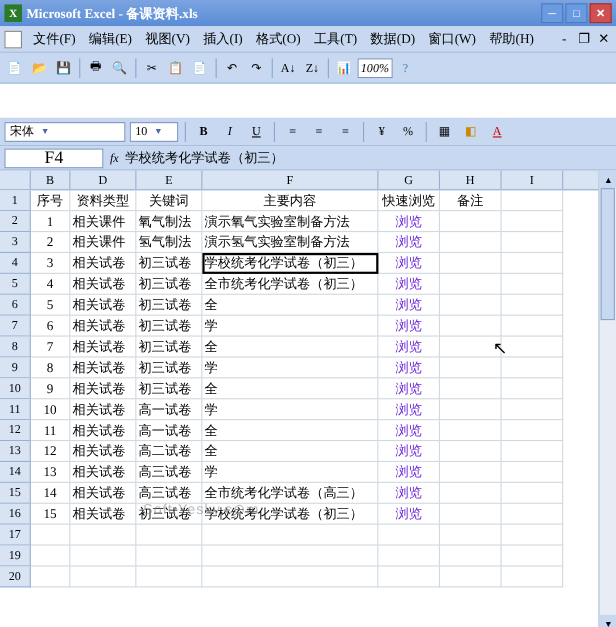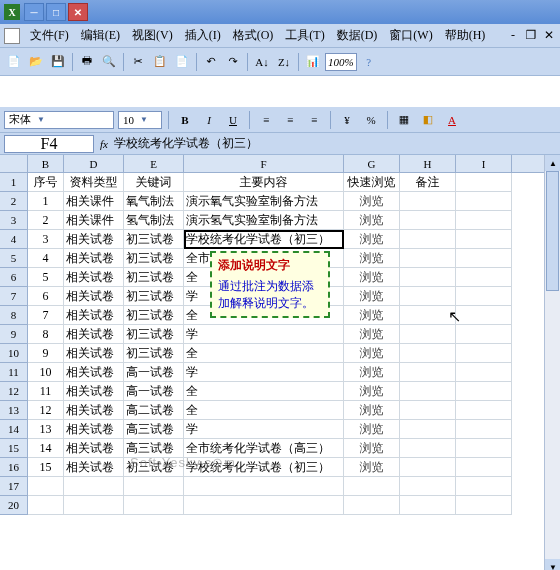--- a/index.html
+++ b/index.html
@@ -28,21 +28,21 @@
 .fxtext { flex: 1; font-size: 12px; }
 .grid-wrap { position: relative; height: 420px; overflow: hidden; }
 .colhdrs { display: flex; height: 18px; background: #d8e4f4; border-bottom: 1px solid #9ab0d0; }
 .rowhdr-corner { width: 28px; border-right: 1px solid #9ab0d0; }
 .colhdr { border-right: 1px solid #9ab0d0; text-align: center; font-size: 11px; line-height: 18px; }
 .rows { height: 380px; overflow: hidden; }
 .row { display: flex; height: 19px; }
 .rowhdr { width: 28px; background: #d8e4f4; border-right: 1px solid #9ab0d0; border-bottom: 1px solid #9ab0d0; text-align: center; font-size: 11px; line-height: 19px; }
 .cell { border-right: 1px solid #d0d8e0; border-bottom: 1px solid #d0d8e0; font-size: 12px; line-height: 19px; padding: 0 2px; overflow: hidden; white-space: nowrap; }
 .cell.center { text-align: center; }
-.cell.blue { color: #404040; }
+.cell.blue { color: #6d28d9; }
 .colB { width: 36px; } .colD { width: 60px; } .colE { width: 60px; } .colF { width: 160px; } .colG { width: 56px; } .colH { width: 56px; } .colI { width: 56px; }
 .active-cell { position: absolute; border: 2px solid #000; pointer-events: none; }
 .comment-box { position: absolute; background: #ffffe1; border: 2px dashed #2a8a2a; padding: 4px 6px; font-size: 12px; width: 120px; }
 .comment-title { color: #c00000; font-weight: bold; }
 .comment-body { color: #0000cc; margin-top: 4px; line-height: 1.4; }
 .cursor-arrow { position: absolute; font-size: 16px; color: #000; pointer-events: none; }
 .vscroll { position: absolute; right: 0; top: 0; width: 16px; height: 100%; background: #e8ecf4; border-left: 1px solid #b0c0d8; }
 .vscroll .thumb { position: absolute; left: 1px; width: 13px; background: #c7d8f0; border: 1px solid #8aa5cc; }
 .vscroll .arr { position: absolute; left: 0; width: 16px; height: 16px; background: #c7d8f0; display: flex; align-items: center; justify-content: center; font-size: 8px; cursor: pointer; }
 .sheettabs { height: 20px; background: #c7d8f0; display: flex; align-items: center; border-top: 1px solid #9ab0d0; padding: 0 4px; }
@@ -52,20 +52,21 @@
 .hscroll { flex: 1; height: 14px; background: #e8ecf4; margin-left: 6px; position: relative; border: 1px solid #b0c0d8; }
 .statusbar { height: 20px; background: #c7d8f0; display: flex; align-items: center; padding: 0 8px; border-top: 1px solid #9ab0d0; }
 .statusbar .sr { margin-left: auto; margin-right: 60px; }
 .watermark { position: absolute; left: 130px; top: 300px; font-size: 13px; color: rgba(120,120,120,0.5); font-family: Arial; pointer-events: none; letter-spacing: 1px; }
 </style>
 </head>
 <body>
 
 <div class="titlebar">
   <span class="icon">X</span>
+  <span class="title">Microsoft Excel - 备课资料.xls</span>
   <div class="winbtns">
     <div class="winbtn">─</div>
     <div class="winbtn">□</div>
     <div class="winbtn close">✕</div>
   </div>
 </div>
 
 <div class="menubar">
   <span class="icon-mi"></span>
   <span id="menus"><span class="mi">文件(F)</span><span class="mi">编辑(E)</span><span class="mi">视图(V)</span><span class="mi">插入(I)</span><span class="mi">格式(O)</span><span class="mi">工具(T)</span><span class="mi">数据(D)</span><span class="mi">窗口(W)</span><span class="mi">帮助(H)</span></span>
@@ -321,37 +322,43 @@
         <div class="rowhdr">17</div>
         <div class="cell colB center"></div>
         <div class="cell colD"></div>
         <div class="cell colE"></div>
         <div class="cell colF"></div>
         <div class="cell colG center blue"></div>
         <div class="cell colH"></div>
         <div class="cell colI"></div>
       </div>
       <div class="row">
+        <div class="rowhdr">19</div>
+        <div class="cell colB center"></div>
+        <div class="cell colD"></div>
+        <div class="cell colE"></div>
+        <div class="cell colF"></div>
+        <div class="cell colG center blue"></div>
+        <div class="cell colH"></div>
+        <div class="cell colI"></div>
+      </div>
+      <div class="row">
         <div class="rowhdr">20</div>
         <div class="cell colB center"></div>
         <div class="cell colD"></div>
         <div class="cell colE"></div>
         <div class="cell colF"></div>
         <div class="cell colG center blue"></div>
         <div class="cell colH"></div>
         <div class="cell colI"></div>
       </div>
     </div>
 
   <div class="active-cell" style="left:184px;top:75px;width:160px;height:19px"></div>
 
-  <div class="comment-box" style="left:210px;top:96px">
-    <div class="comment-title">添加说明文字</div>
-    <div class="comment-body">通过批注为数据添加解释说明文字。</div>
-  </div>
 
   <div class="cursor-arrow" style="left:448px;top:152px">↖</div>
 
   <div class="watermark">Soft.Yesky.c⊙m</div>
 
   <div class="vscroll">
     <div class="arr" style="top:0">▲</div>
     <div class="thumb" style="top:16px;height:120px"></div>
     <div class="arr" style="bottom:0">▼</div>
   </div>

